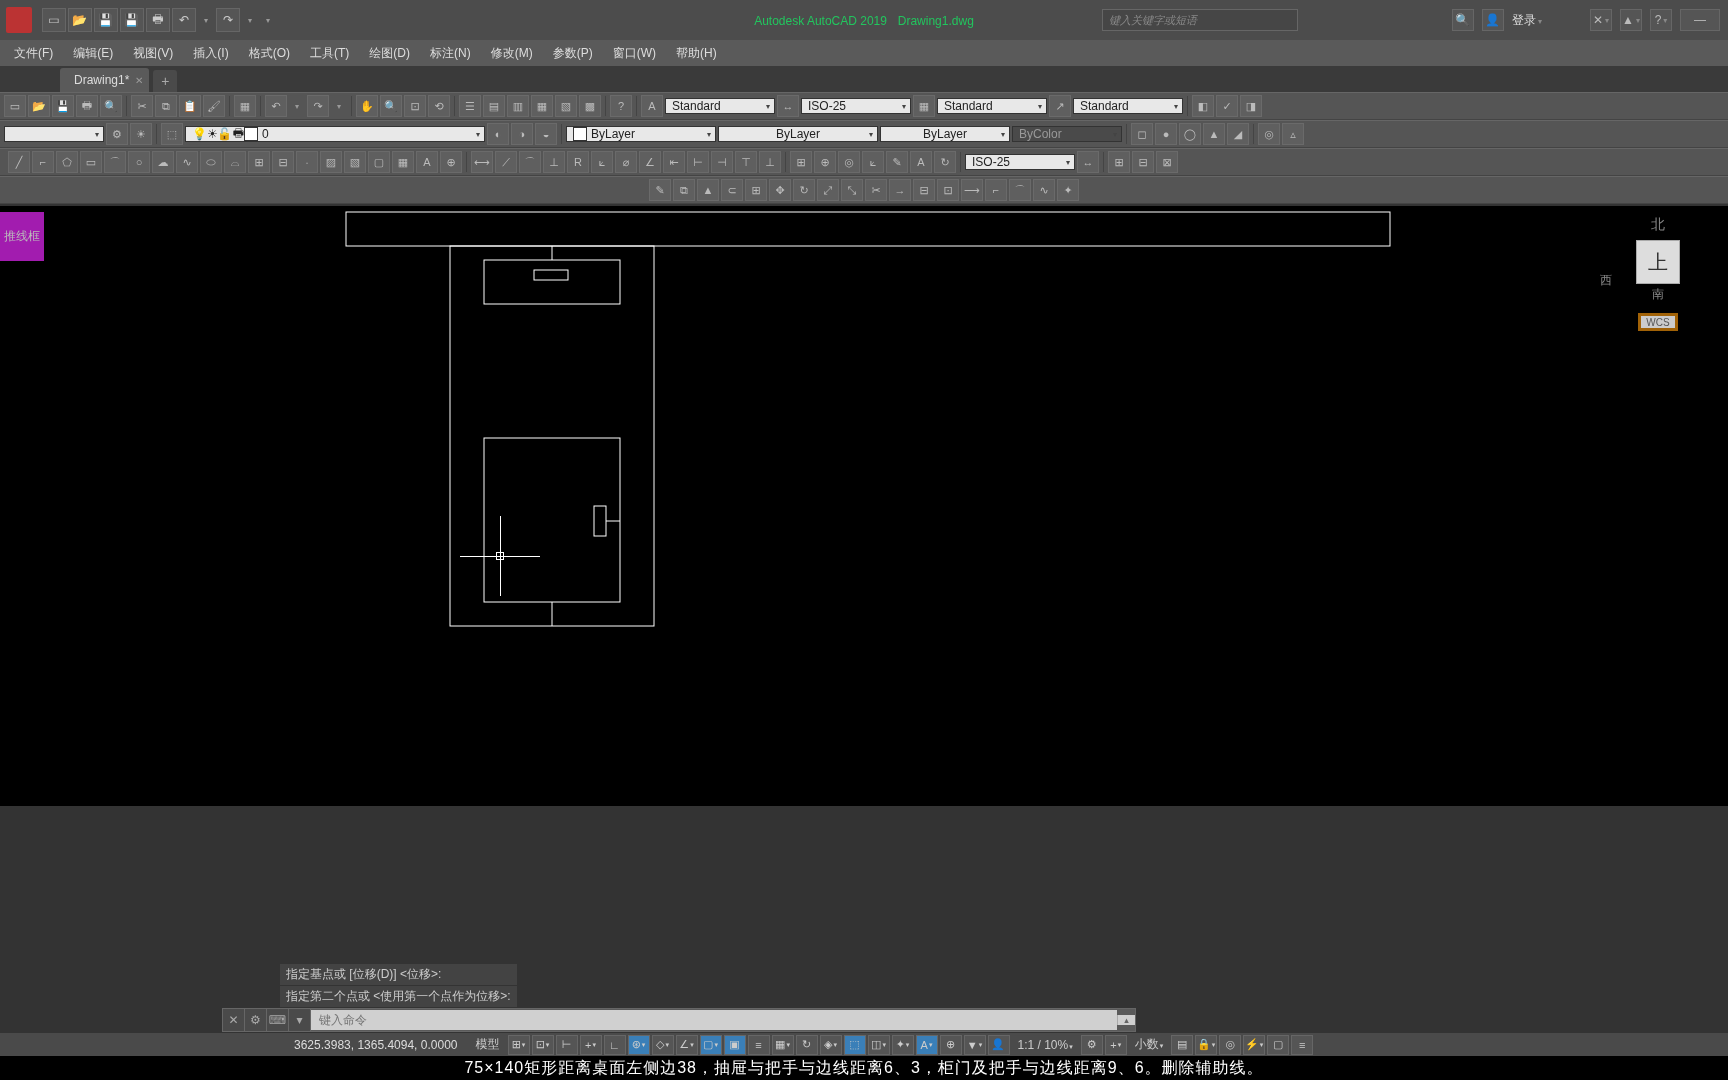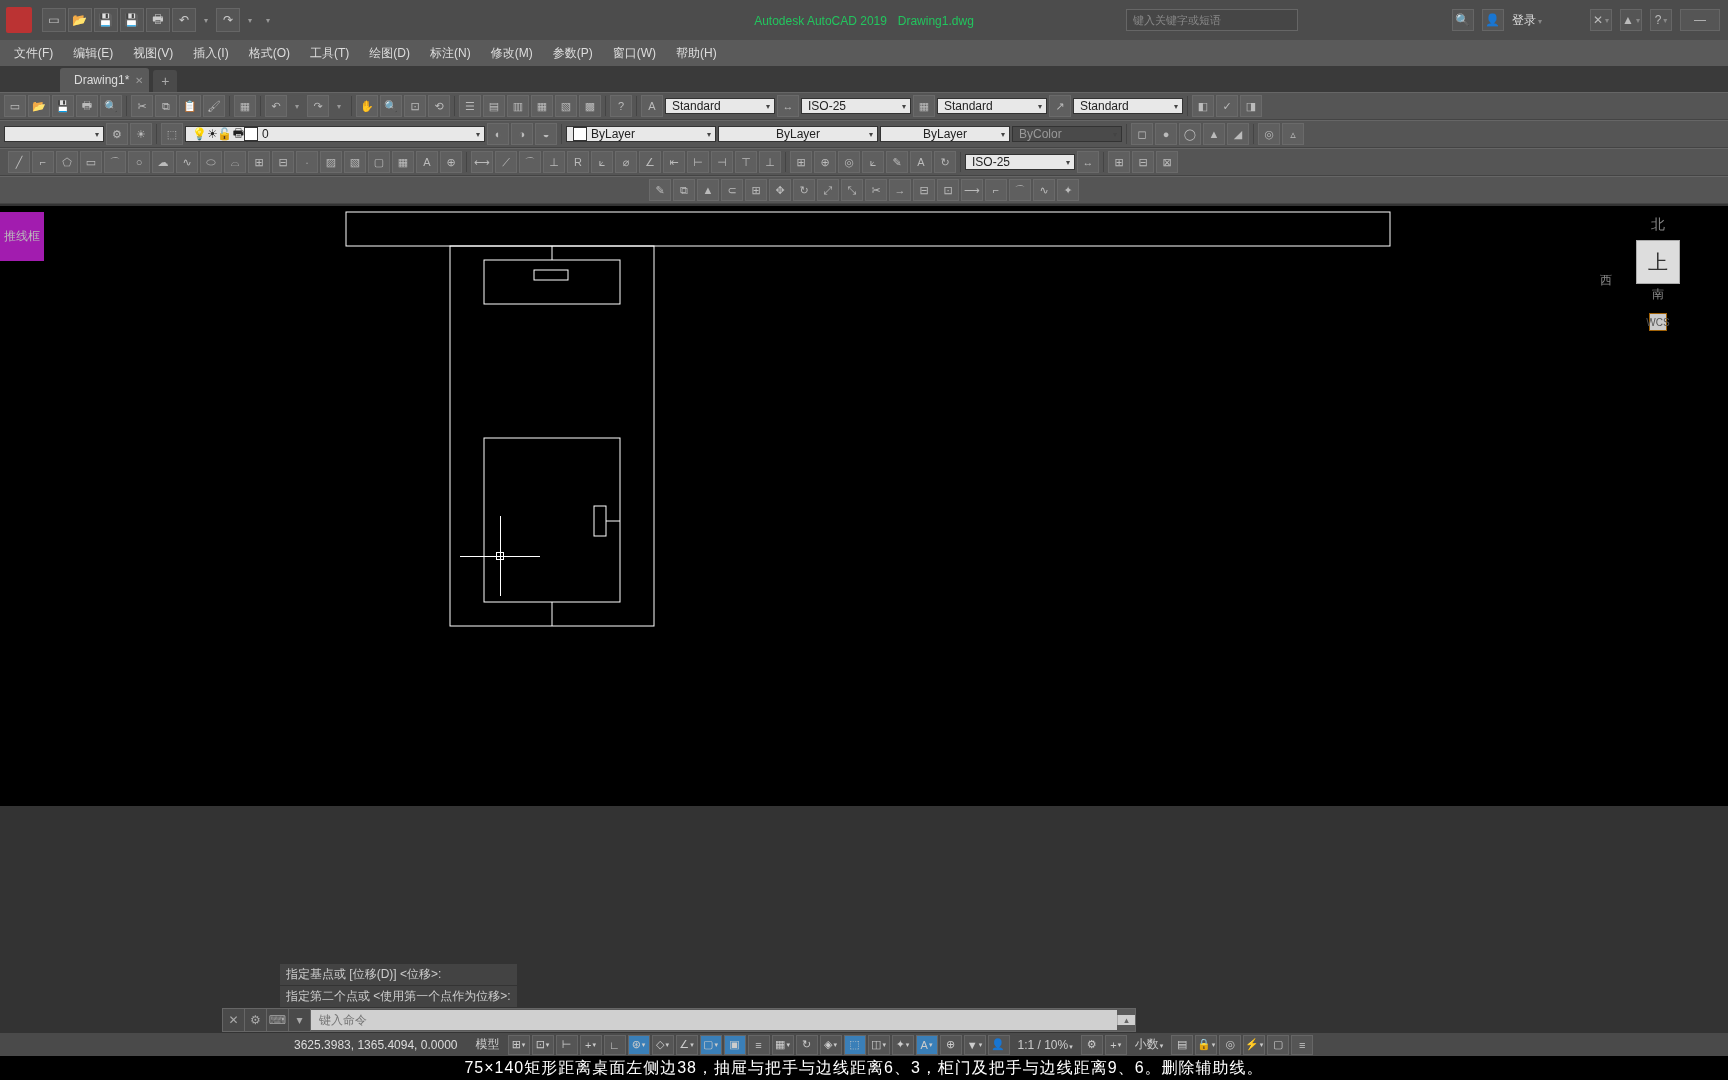--- a/index.html
+++ b/index.html
@@ -3,21 +3,21 @@
 <meta charset="utf-8">
 <style>
 *{margin:0;padding:0;box-sizing:border-box;font-family:"Microsoft YaHei",Arial,sans-serif;font-size:12px;-webkit-font-smoothing:antialiased}
 body{width:1728px;height:1080px;background:#333;overflow:hidden;position:relative}
 .titlebar{height:40px;background:#4c4c4c;display:flex;align-items:center;color:#ccc;position:relative}
 .app-icon{width:26px;height:26px;background:#b33;margin:0 6px;border-radius:2px}
 .qat{display:flex;gap:2px;padding:0 4px}
 .qat-btn{width:24px;height:24px;background:#555;border:1px solid #666;display:flex;align-items:center;justify-content:center;color:#ccc}
 .down-arrow{width:16px;height:24px;display:flex;align-items:center;justify-content:center;color:#999;font-size:8px}
 .title-center{position:absolute;left:50%;transform:translateX(-50%);font-size:13px;color:#22c55e}
-.search-box{position:absolute;right:430px;width:172px;height:22px;background:#464646;border:1px solid #666;color:#888;padding:0 6px;display:flex;align-items:center;font-size:11px}
+.search-box{position:absolute;right:430px;width:196px;height:22px;background:#464646;border:1px solid #666;color:#888;padding:0 6px;font-style:italic;display:flex;align-items:center;font-size:11px}
 .title-right{position:absolute;right:8px;display:flex;align-items:center;gap:8px;color:#bbb}
 .tr-icon{width:22px;height:22px;display:flex;align-items:center;justify-content:center;background:#555;border:1px solid #666;font-size:12px}
 .tr-drop::after{content:"▾";font-size:8px;margin-left:2px;color:#888}
 .login-label{color:#ddd;font-size:12px;margin-right:40px}
 
 .menubar{height:26px;background:#5a5a5a;display:flex;align-items:center;padding:0 4px;color:#ddd;font-size:12px}
 .menu-item{padding:0 10px;height:100%;display:flex;align-items:center;cursor:default}
 
 .tabbar{height:26px;background:#3a3a3a;display:flex;align-items:flex-end;padding-left:60px}
 .doc-tab{height:24px;background:#5a5a5a;padding:0 20px 0 14px;display:flex;align-items:center;color:#ddd;border-radius:3px 3px 0 0;font-size:12px;position:relative;margin-right:4px}
@@ -44,21 +44,21 @@
 .crosshair::before{width:80px;height:1px;left:-40px;top:0}
 .crosshair::after{width:1px;height:80px;left:0;top:-40px}
 .crosshair .box{position:absolute;width:8px;height:8px;border:1px solid #fff;left:-4px;top:-4px}
 
 .viewcube{position:absolute;right:20px;top:10px;width:100px;height:140px;text-align:center;color:#888}
 .vc-n{font-size:14px}
 .vc-face{width:44px;height:44px;background:#ddd;color:#333;display:flex;align-items:center;justify-content:center;font-size:20px;margin:6px auto;border:1px solid #aaa}
 .vc-ring{position:absolute;top:40px;left:8px;width:84px;height:84px;border:12px solid rgba(100,100,100,.5);border-radius:50%;z-index:-1}
 .vc-w{position:absolute;left:-8px;top:56px}
 .vc-s{margin-top:-4px}
-.wcs-badge{width:18px;height:18px;background:#ccc;color:#555;font-size:10px;border:1px solid #a16207;margin:10px auto 0;display:flex;align-items:center;justify-content:center}
+.wcs-badge{width:40px;height:18px;background:#ccc;color:#555;font-size:10px;border:3px solid #a16207;margin:10px auto 0;display:flex;align-items:center;justify-content:center}
 
 .cmd-history{position:absolute;bottom:72px;left:280px;color:#ccc;font-size:12px}
 .cmd-history div{background:rgba(70,70,70,.85);padding:2px 6px;margin-bottom:1px}
 .cmd-line{position:absolute;bottom:48px;left:222px;right:592px;height:24px;background:#5a5a5a;border:1px solid #666;display:flex;align-items:center}
 .cmd-line .cl-btn{width:22px;height:22px;background:#4a4a4a;border-right:1px solid #666;display:flex;align-items:center;justify-content:center;color:#aaa}
 .cmd-line input{flex:1;height:20px;background:#d0d0d0;border:none;padding:0 8px;color:#666;}
 .cmd-line .cl-arrow{width:18px;background:#d0d0d0;color:#666;font-size:9px;display:flex;align-items:center;justify-content:center;border-left:1px solid #aaa}
 
 .statusbar{position:absolute;bottom:24px;left:0;right:0;height:24px;background:#4a4a4a;border-top:1px solid #333;display:flex;align-items:center;color:#ccc;font-size:11px;padding:0 4px;gap:2px}
 .sb-coords{margin-left:280px;color:#ddd;padding:0 10px}

